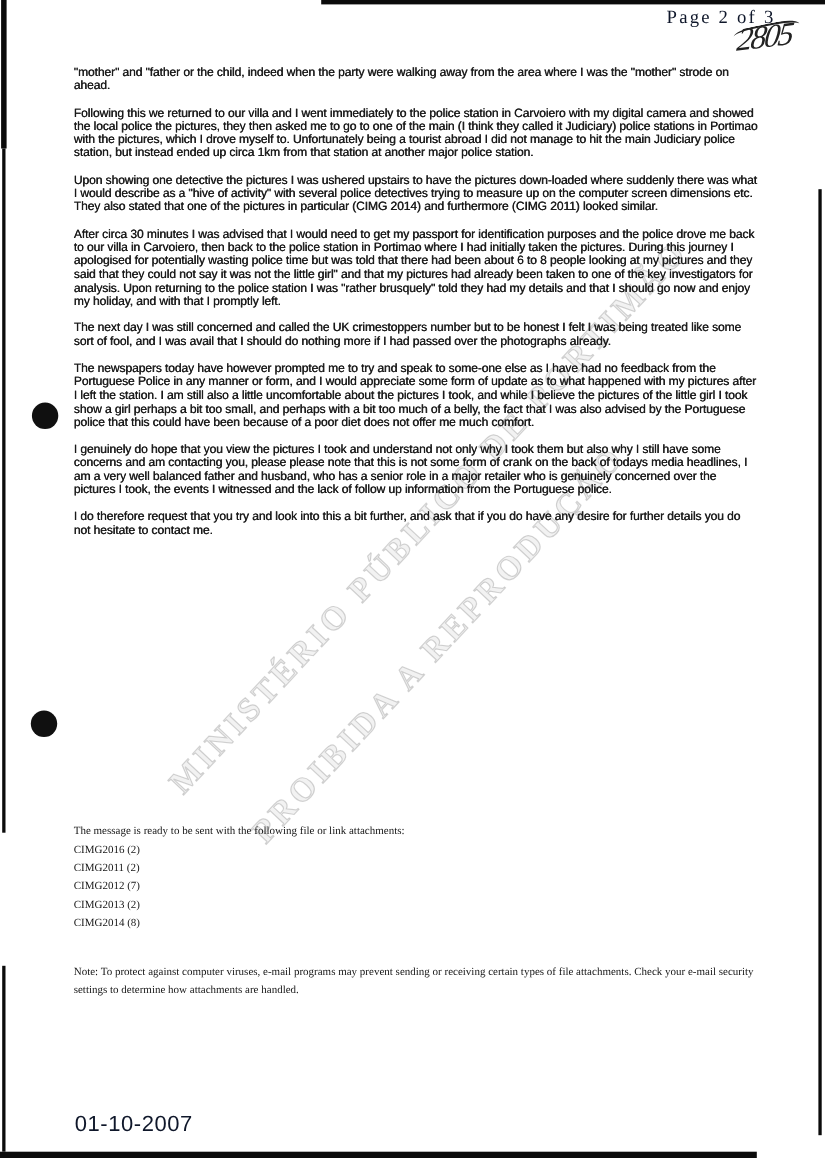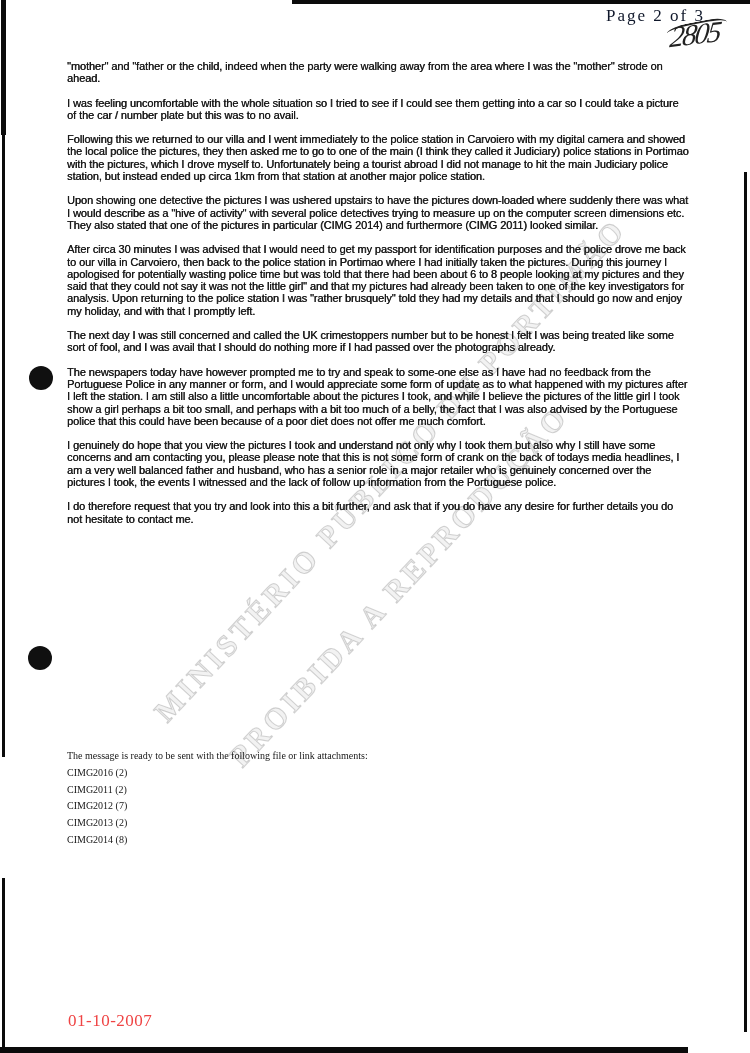--- a/index.html
+++ b/index.html
@@ -52,21 +52,21 @@
   .signoff div{margin:0;}
   
   .attach{
     position:absolute;left:67px;top:748px;width:625px;
     font-family:"Liberation Serif",serif;font-size:10px;line-height:16.8px;color:#161616;
   }
   .attach .file{line-height:16.8px;}
   .attach .note{margin:26px 0 0 0;line-height:17.5px;}
   .doc-date{
     position:absolute;left:68px;top:1011px;
-    font-family:Liberation Serif, serif;font-size:17px;color:#ef4444;letter-spacing:0.5px;
+    font-family:Liberation Sans, sans-serif;font-size:20px;color:#0f172a;letter-spacing:0.5px;
   }
 </style>
 </head>
 <body>
 
 <div class="page">
 
   <div class="artifact edge-top"></div>
   <div class="artifact edge-right"></div>
   <div class="artifact edge-bottom"></div>
@@ -77,36 +77,36 @@
   <div class="punch punch-2"></div>
 
   <div class="wm wm-1">MINISTÉRIO PÚBLICO DE PORTIMÃO</div>
   <div class="wm wm-2">PROIBIDA A REPRODUÇÃO</div>
 
   <div class="page-header">Page 2 of 3</div>
   <div class="handwritten">2805</div>
 
   <div class="letter">
     <p>"mother" and "father or the child, indeed when the party were walking away from the area where I was the "mother" strode on ahead.</p>
-    <p>I was feeling uncomfortable with the whole situation so I tried to see if I could see them getting into a car so I could take a picture of the car / number plate but this was to no avail.</p>
     <p>Following this we returned to our villa and I went immediately to the police station in Carvoiero with my digital camera and showed the local police the pictures, they then asked me to go to one of the main (I think they called it Judiciary) police stations in Portimao with the pictures, which I drove myself to.  Unfortunately being a tourist abroad I did not manage to hit the main Judiciary police station, but instead ended up circa 1km from that station at another major police station.</p>
     <p>Upon showing one detective the pictures I was ushered upstairs to have the pictures down-loaded where suddenly there was what I would describe as a "hive of activity" with several police detectives trying to measure up on the computer screen dimensions etc.  They also stated that one of the pictures in particular (CIMG 2014)  and furthermore (CIMG 2011) looked similar.</p>
     <p>After circa 30 minutes I was advised that I would need to get my passport for identification purposes and the police drove me back to our villa in Carvoiero, then back to the police station in Portimao where I had initially taken the pictures.  During this journey I apologised for potentially wasting police time but was told that there had been about 6 to 8 people looking at my pictures and they said that they could not say it was not the little girl" and that my pictures had already been taken to one of the key investigators for analysis.  Upon returning to the police station I was "rather brusquely" told they had my details and that I should go now and enjoy my holiday, and with that I promptly left.</p>
     <p>The next day I was still concerned and called the UK crimestoppers number but to be honest I felt I was being treated like some sort of fool, and I was avail that I should do nothing more if I had passed over the photographs already.</p>
     <p>The newspapers today have however prompted me to try and speak to some-one else as I have had no feedback from the Portuguese Police in any manner or form, and I would appreciate some form of update as to what happened with my pictures after I left the station.  I am still also a little uncomfortable about the pictures I took, and while I believe the pictures of the little girl I took show a girl perhaps a bit too small, and perhaps with a bit too much of a belly, the fact that I was also advised by the Portuguese police that this could have been because of a poor diet does not offer me much comfort.</p>
     <p>I genuinely do hope that you view the pictures I took and understand not only why I took them but also why I still have some concerns and am contacting you, please please note that this is not some form of crank on the back of todays media headlines, I am a very well balanced father and husband, who has a senior role in a major retailer who is genuinely concerned over the pictures I took, the events I witnessed and the lack of follow up information from the Portuguese police.</p>
     <p>I do therefore request that you try and look into this a bit further, and ask that if you do have any desire for further details you do not hesitate to contact me.</p>
     <div class="signoff">
     </div>
   </div>
 
   <div class="attach">
     <div>The message is ready to be sent with the following file or link attachments:</div>
     <div class="file">CIMG2016 (2)</div>
     <div class="file">CIMG2011 (2)</div>
     <div class="file">CIMG2012 (7)</div>
     <div class="file">CIMG2013 (2)</div>
     <div class="file">CIMG2014 (8)</div>
+    <p class="note">Note: To protect against computer viruses, e-mail programs may prevent sending or receiving certain types of file attachments.  Check your e-mail security settings to determine how attachments are handled.</p>
   </div>
 
   <div class="doc-date">01-10-2007</div>
 
 </div>
 
 </body></html>

